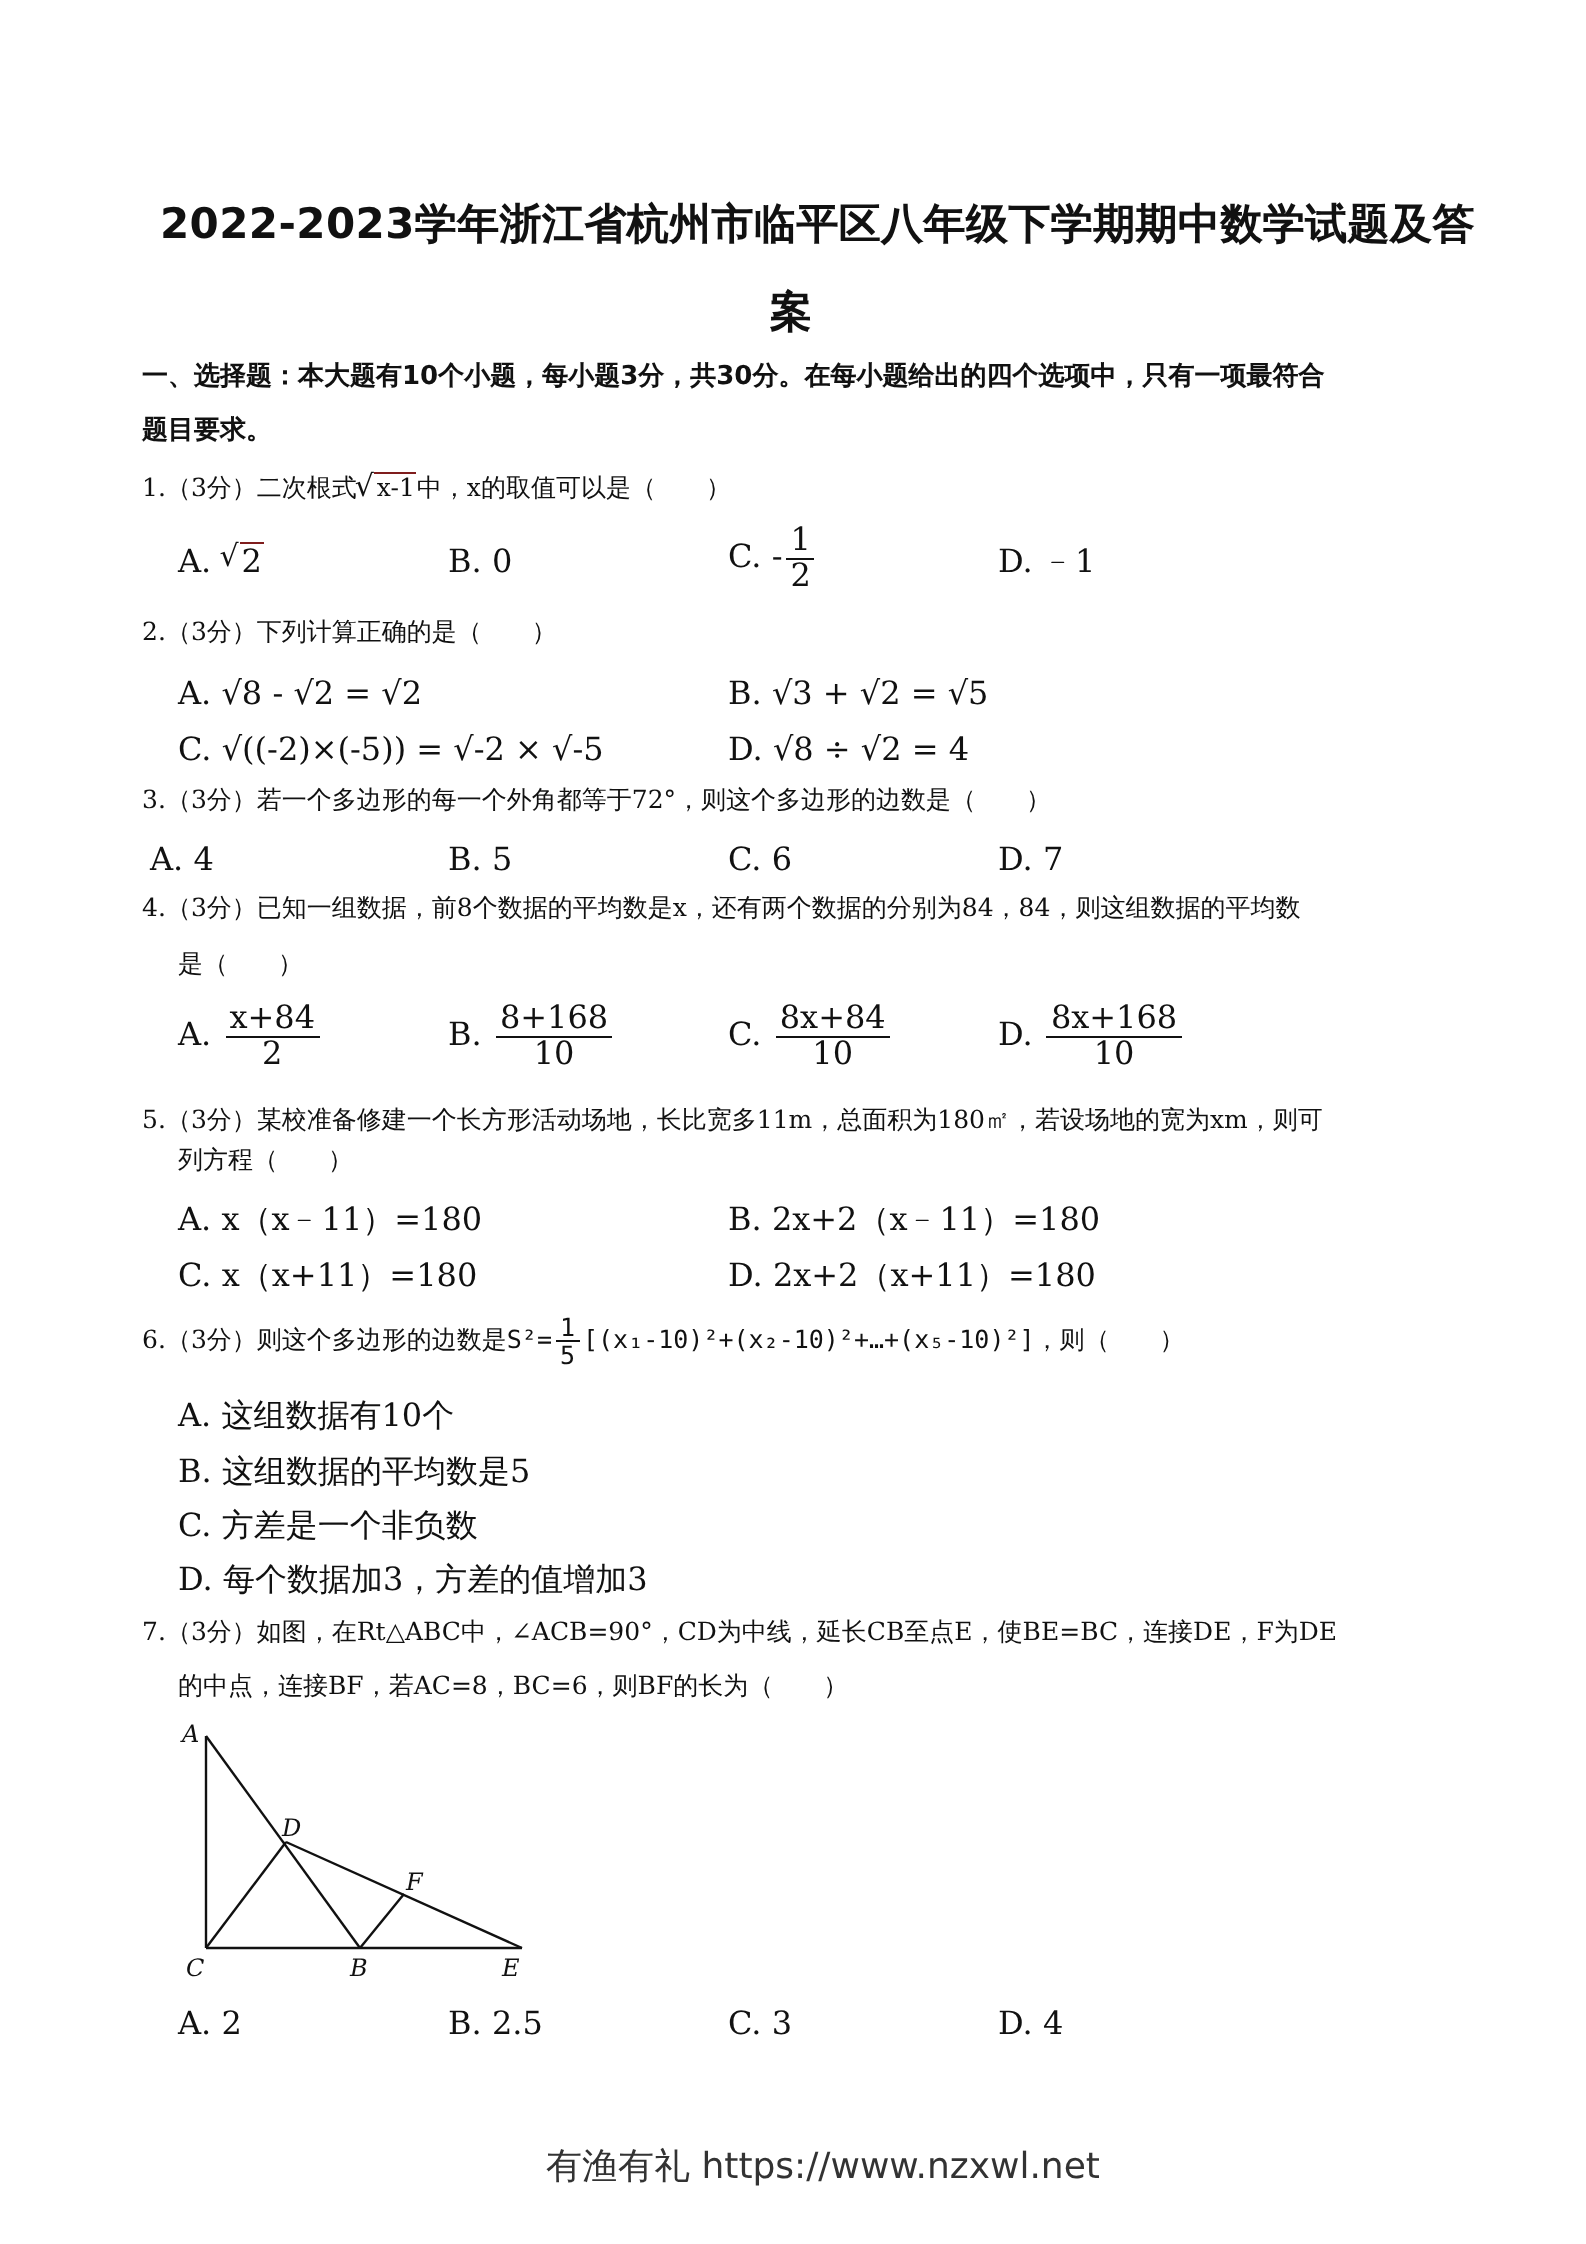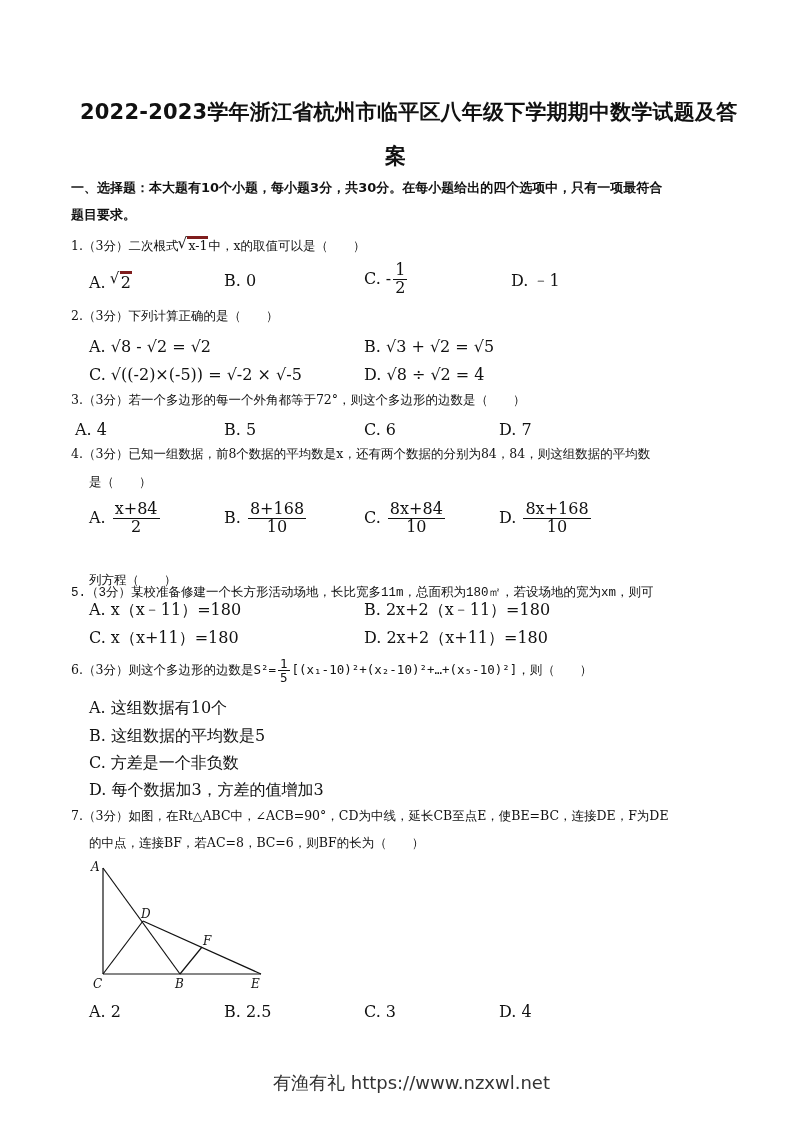--- a/index.html
+++ b/index.html
@@ -8,39 +8,39 @@
   .abs { position: absolute; white-space: nowrap; }
   .title { font-weight: bold; font-size: 21px; color: #111; font-family: "DejaVu Sans", "Liberation Sans", sans-serif; letter-spacing: 0.2px; }
   .sec { font-weight: bold; font-size: 13px; font-family: "DejaVu Sans", "Liberation Sans", sans-serif; }
   .q { font-size: 12.5px; }
   .opt { font-size: 16px; }
   .frac { display: inline-block; vertical-align: middle; text-align: center; line-height: 1.05; margin: 0 2px; }
   .frac .num { display: block; border-bottom: 1px solid #111; padding: 0 2px; }
   .frac .den { display: block; padding: 0 2px; }
   .sqrt { display: inline-block; position: relative; padding-left: 9px; }
   .sqrt::before { content: "√"; position: absolute; left: -1px; top: -2px; font-size: 15px; }
-  .sqrt .rad { border-top: 3px solid #7f1d1d; padding: 0 1px; display: inline-block; line-height: 1.15; }
+  .sqrt .rad { border-top: 1px solid #7f1d1d; padding: 0 1px; display: inline-block; line-height: 1.15; }
   .footer { font-family: "DejaVu Sans", "Liberation Sans", sans-serif; font-size: 18px; color: #333; }
 </style>
 </head>
 <body>
 
 <div class="abs title" style="left:80px; top:98px;">2022-2023学年浙江省杭州市临平区八年级下学期期中数学试题及答</div>
 <div class="abs title" style="left:385px; top:142px;">案</div>
 
 <div class="abs sec" style="left:71px; top:179px;">一、选择题：本大题有10个小题，每小题3分，共30分。在每小题给出的四个选项中，只有一项最符合</div>
 <div class="abs sec" style="left:71px; top:206px;">题目要求。</div>
 
 <div class="abs q" style="left:71px; top:236px;">
   <span>1.</span><span>（3分）</span><span>二次根式</span><span class="sqrt"><span class="rad">x-1</span></span><span>中，x的取值可以是（　　）</span>
 </div>
 <div class="abs opt" style="left:89px; top:271px;"><span>A.</span> <span class="sqrt"><span class="rad">2</span></span></div>
 <div class="abs opt" style="left:224px; top:271px;"><span>B.</span> <span>0</span></div>
 <div class="abs opt" style="left:364px; top:262px;"><span>C.</span> <span>-</span><span class="frac"><span class="num">1</span><span class="den">2</span></span></div>
-<div class="abs opt" style="left:511px; top:271px;"><span>D.</span> <span>﹣1</span></div>
+<div class="abs opt" style="left:499px; top:271px;"><span>D.</span> <span>﹣1</span></div>
 
 <div class="abs q" style="left:71px; top:308px;">
   <span>2.</span><span>（3分）</span><span>下列计算正确的是（　　）</span>
 </div>
 <div class="abs opt" style="left:89px; top:337px;"><span>A.</span> <span>√8 - √2 = √2</span></div>
 <div class="abs opt" style="left:364px; top:337px;"><span>B.</span> <span>√3 + √2 = √5</span></div>
 <div class="abs opt" style="left:89px; top:365px;"><span>C.</span> <span>√((-2)×(-5)) = √-2 × √-5</span></div>
 <div class="abs opt" style="left:364px; top:365px;"><span>D.</span> <span>√8 ÷ √2 = 4</span></div>
 
 <div class="abs q" style="left:71px; top:392px;">
@@ -53,21 +53,21 @@
 
 <div class="abs q" style="left:71px; top:446px;">
   <span>4.</span><span>（3分）</span><span>已知一组数据，前8个数据的平均数是x，还有两个数据的分别为84，84，则这组数据的平均数</span>
 </div>
 <div class="abs q" style="left:89px; top:474px;">是（　　）</div>
 <div class="abs opt" style="left:89px; top:501px;"><span>A.</span> <span class="frac"><span class="num">x+84</span><span class="den">2</span></span></div>
 <div class="abs opt" style="left:224px; top:501px;"><span>B.</span> <span class="frac"><span class="num">8+168</span><span class="den">10</span></span></div>
 <div class="abs opt" style="left:364px; top:501px;"><span>C.</span> <span class="frac"><span class="num">8x+84</span><span class="den">10</span></span></div>
 <div class="abs opt" style="left:499px; top:501px;"><span>D.</span> <span class="frac"><span class="num">8x+168</span><span class="den">10</span></span></div>
 
-<div class="abs q" style="left:71px; top:584px;font-family:Liberation Mono, monospace;">
+<div class="abs q" style="left:71px; top:552px;">
   <span>5.</span><span>（3分）</span><span>某校准备修建一个长方形活动场地，长比宽多11m，总面积为180㎡，若设场地的宽为xm，则可</span>
 </div>
 <div class="abs q" style="left:89px; top:572px;">列方程（　　）</div>
 <div class="abs opt" style="left:89px; top:600px;"><span>A.</span> <span>x（x﹣11）=180</span></div>
 <div class="abs opt" style="left:364px; top:600px;"><span>B.</span> <span>2x+2（x﹣11）=180</span></div>
 <div class="abs opt" style="left:89px; top:628px;"><span>C.</span> <span>x（x+11）=180</span></div>
 <div class="abs opt" style="left:364px; top:628px;"><span>D.</span> <span>2x+2（x+11）=180</span></div>
 
 <div class="abs q" style="left:71px; top:657px;">
   <span>6.</span><span>（3分）</span><span>则这个多边形的边数是</span><span style="font-family:'DejaVu Sans Mono','Liberation Mono',monospace;"><span>S²=</span><span class="frac"><span class="num">1</span><span class="den">5</span></span><span>[(x₁-10)²+(x₂-10)²+…+(x₅-10)²]</span></span><span>，则（　　）</span>

